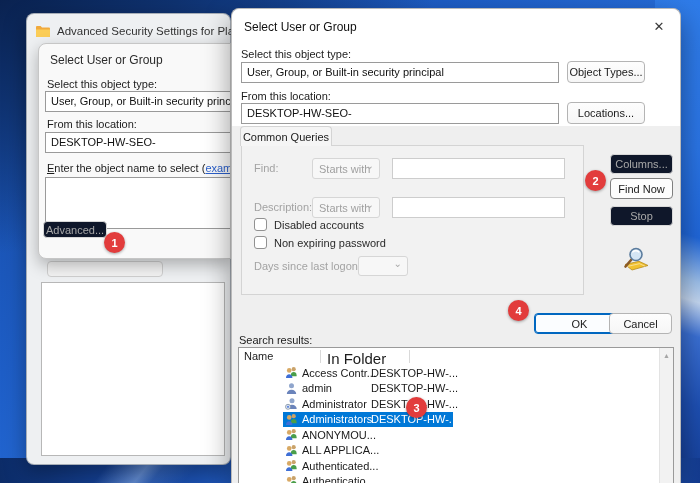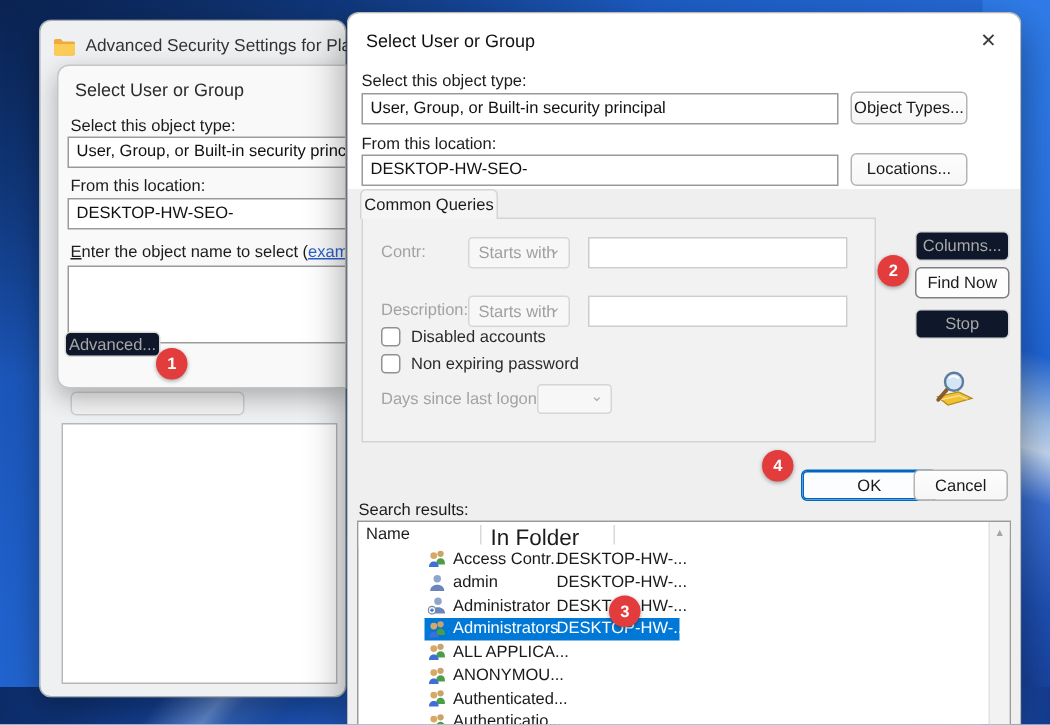--- a/index.html
+++ b/index.html
@@ -128,21 +128,21 @@
     <div class="btn" style="left:335px;top:52px;width:78px;height:22px;">Object Types...</div>
 
     <div class="lbl" style="left:9px;top:81px;">From this location:</div>
     <div class="field" style="left:9px;top:94px;width:318px;height:21px;">
       <span>DESKTOP-HW-SEO-</span>
     </div>
     <div class="btn" style="left:335px;top:93px;width:78px;height:22px;">Locations...</div>
 
     <div class="tab">Common Queries</div>
     <div class="gbox">
-      <div class="lbl glabel" style="left:12px;top:16px;">Contr:</div>
+      <div class="lbl glabel" style="left:12px;top:16px;">Find:</div>
       <div class="sel" style="left:70px;top:12px;width:68px;height:21px;">
         <span>Starts with</span>
         <span class="chev">⌄</span>
       </div>
       <div class="qinput" style="left:150px;top:12px;width:173px;height:21px;"></div>
 
       <div class="lbl glabel" style="left:12px;top:55px;">Description:</div>
       <div class="sel" style="left:70px;top:51px;width:68px;height:21px;">
         <span>Starts with</span>
         <span class="chev">⌄</span>
@@ -229,32 +229,32 @@
           <span class="rfolder">DESKTOP-HW-...</span>
         </div>
 
         <div class="lrow">
           <svg class="ric" viewBox="0 0 13 13">
               <circle cx="8.7" cy="3.2" r="2.1" fill="#caa36a"></circle>
               <path d="M5.8 9.3c0-2 1.3-3.2 2.9-3.2s2.9 1.2 2.9 3.2v1H5.8z" fill="#4a9e4a"></path>
               <circle cx="4.2" cy="4.4" r="2.3" fill="#d8a964"></circle>
               <path d="M1 11.8c0-2.2 1.4-3.5 3.2-3.5s3.2 1.3 3.2 3.5v.2H1z" fill="#3f6fd6"></path>
             </svg>
+          <span class="rname">ANONYMOU...</span>
+          <span class="rfolder"></span>
+        </div>
+
+        <div class="lrow">
+          <svg class="ric" viewBox="0 0 13 13">
+              <circle cx="8.7" cy="3.2" r="2.1" fill="#caa36a"></circle>
+              <path d="M5.8 9.3c0-2 1.3-3.2 2.9-3.2s2.9 1.2 2.9 3.2v1H5.8z" fill="#4a9e4a"></path>
+              <circle cx="4.2" cy="4.4" r="2.3" fill="#d8a964"></circle>
+              <path d="M1 11.8c0-2.2 1.4-3.5 3.2-3.5s3.2 1.3 3.2 3.5v.2H1z" fill="#3f6fd6"></path>
+            </svg>
           <span class="rname">ALL APPLICA...</span>
-          <span class="rfolder"></span>
-        </div>
-
-        <div class="lrow">
-          <svg class="ric" viewBox="0 0 13 13">
-              <circle cx="8.7" cy="3.2" r="2.1" fill="#caa36a"></circle>
-              <path d="M5.8 9.3c0-2 1.3-3.2 2.9-3.2s2.9 1.2 2.9 3.2v1H5.8z" fill="#4a9e4a"></path>
-              <circle cx="4.2" cy="4.4" r="2.3" fill="#d8a964"></circle>
-              <path d="M1 11.8c0-2.2 1.4-3.5 3.2-3.5s3.2 1.3 3.2 3.5v.2H1z" fill="#3f6fd6"></path>
-            </svg>
-          <span class="rname">ANONYMOU...</span>
           <span class="rfolder"></span>
         </div>
 
         <div class="lrow">
           <svg class="ric" viewBox="0 0 13 13">
               <circle cx="8.7" cy="3.2" r="2.1" fill="#caa36a"></circle>
               <path d="M5.8 9.3c0-2 1.3-3.2 2.9-3.2s2.9 1.2 2.9 3.2v1H5.8z" fill="#4a9e4a"></path>
               <circle cx="4.2" cy="4.4" r="2.3" fill="#d8a964"></circle>
               <path d="M1 11.8c0-2.2 1.4-3.5 3.2-3.5s3.2 1.3 3.2 3.5v.2H1z" fill="#3f6fd6"></path>
             </svg>

